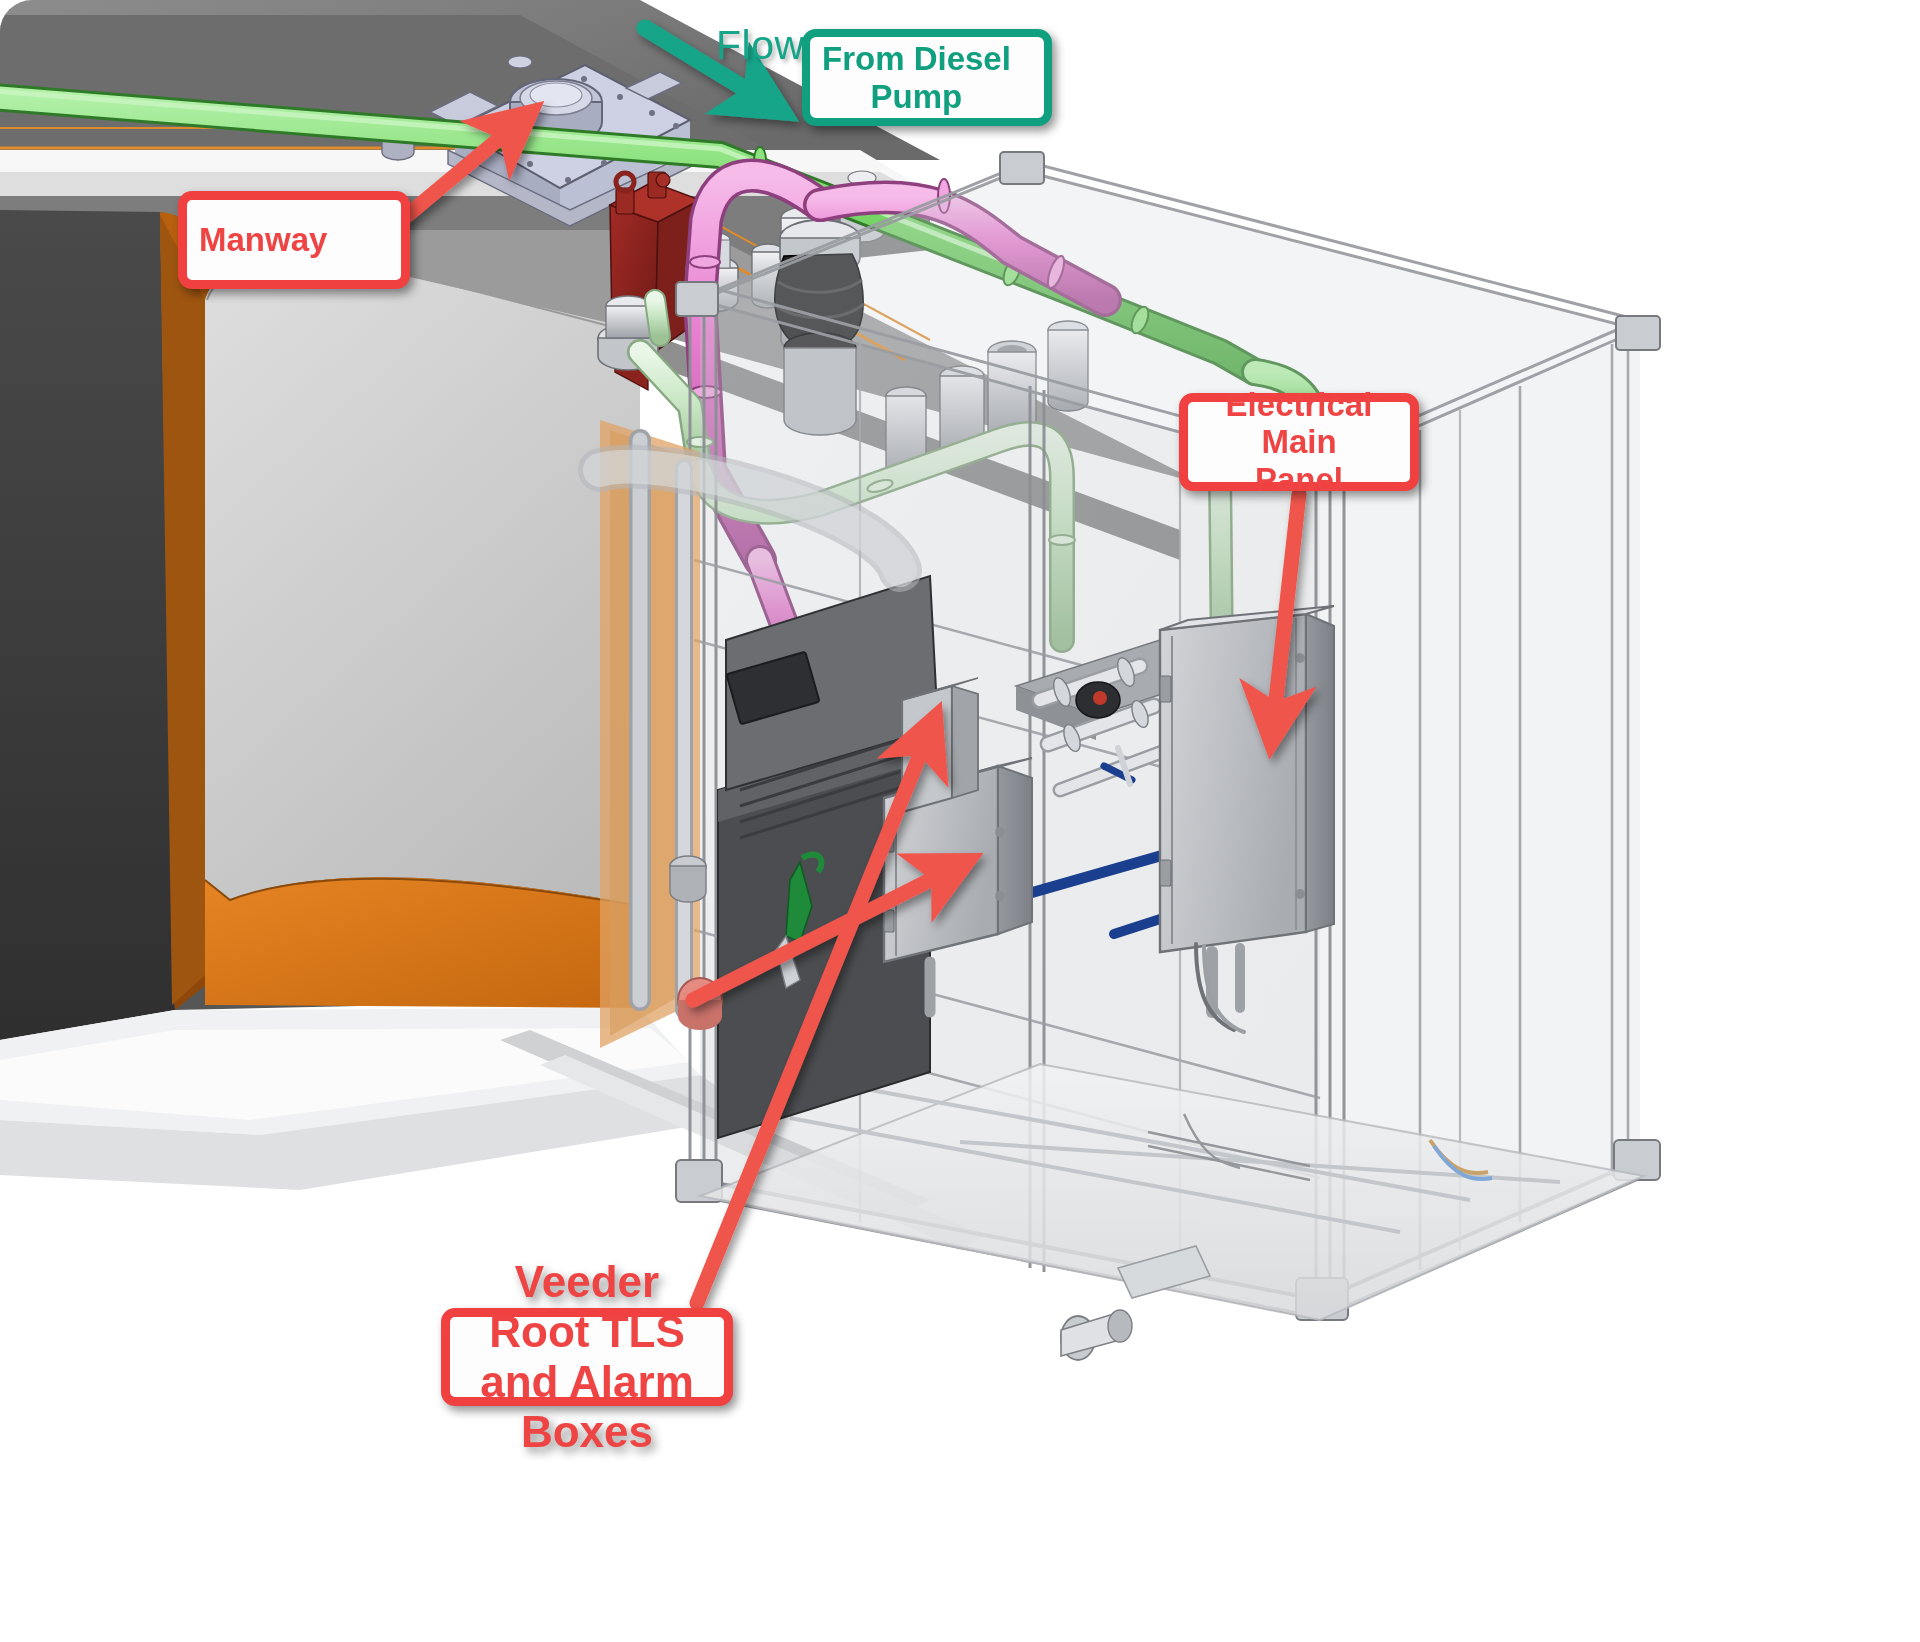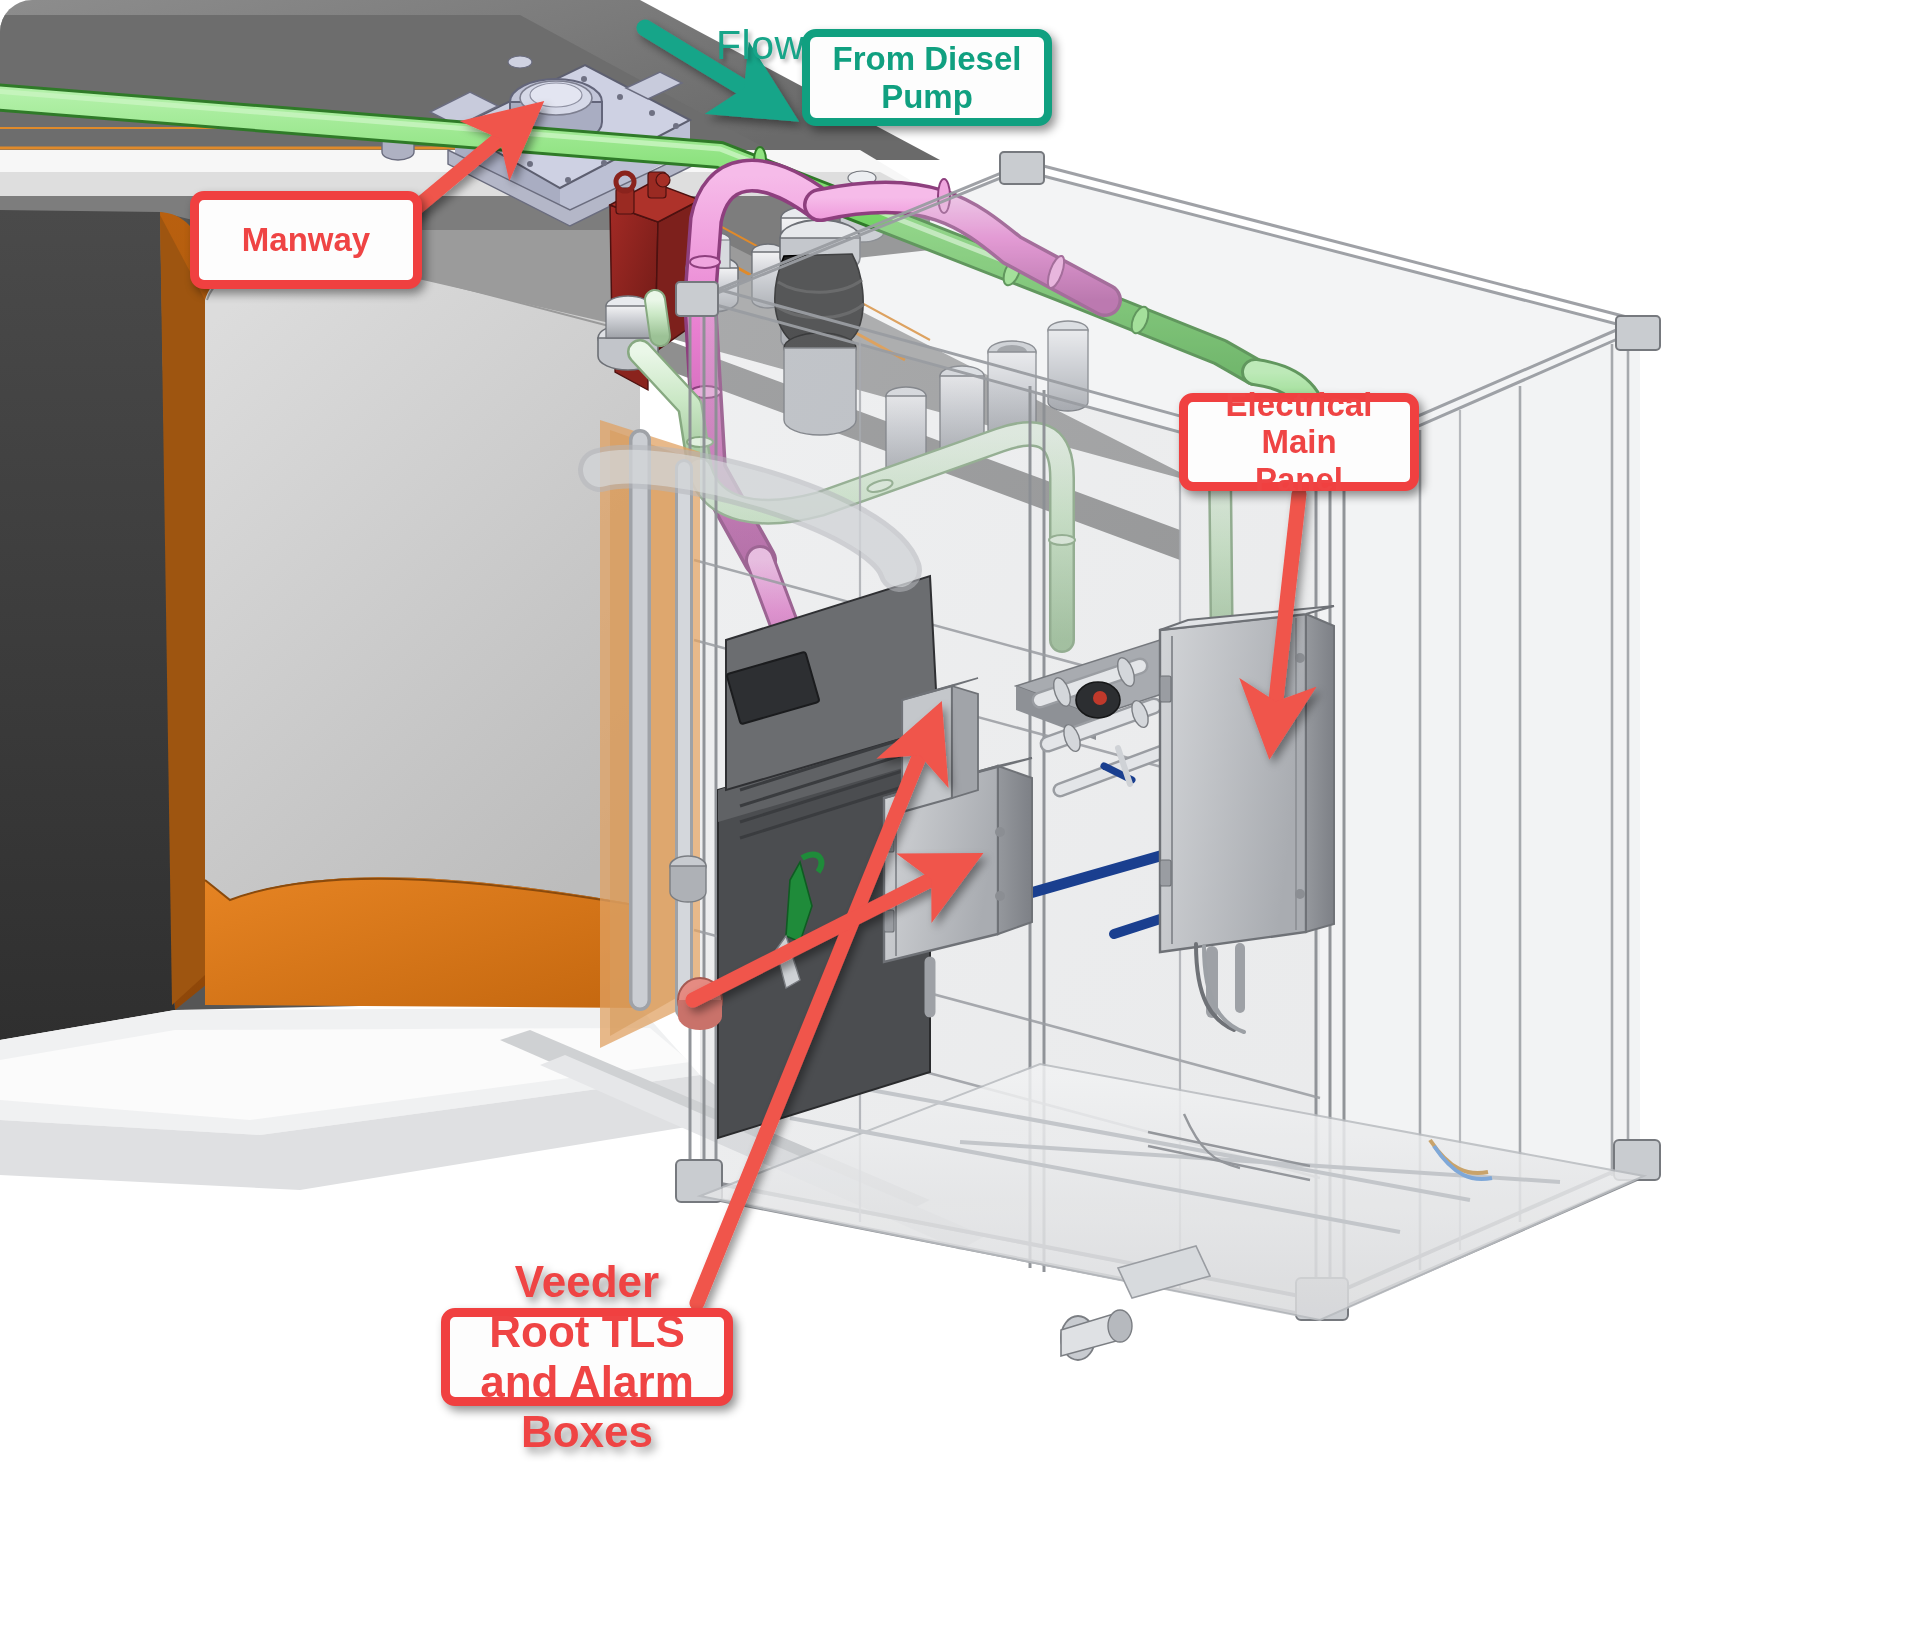--- a/index.html
+++ b/index.html
@@ -16,21 +16,21 @@
   #cad{position:absolute;inset:0;}
 
   
   .callout{
     position:absolute;
     box-sizing:border-box;
     background:#fdfdfd;
     text-align:center;
     font-weight:bold;
     line-height:1.14;
-    display:flex;align-items:center;justify-content:center;
+    display:flex;align-items:center;justify-content:flex-start;
     padding:18px 12px;
     filter:drop-shadow(4px 5px 5px rgba(0,0,0,0.42));
   }
   .callout.red{
     border:9px solid #f04040;
     border-radius:14px;
     color:#ef4444;
   }
   .callout.teal{
     border:8px solid #10a080;
@@ -549,21 +549,21 @@
 
       <line x1="1299" y1="494" x2="1274" y2="718" stroke="#f0544c" stroke-width="15" stroke-linecap="round" marker-end="url(#headRed)"></line>
 
       <line x1="697" y1="1303" x2="926" y2="740" stroke="#f0544c" stroke-width="15" stroke-linecap="round" marker-end="url(#headRed)"></line>
       <line x1="693" y1="1000" x2="946" y2="872" stroke="#f0544c" stroke-width="15" stroke-linecap="round" marker-end="url(#headRed)"></line>
     </g>
   </svg>
 
   <div class="label-flow" style="left:716px; top:22px;">Flow</div>
 
-  <div class="callout red" style="left:178px; top:191px; width:232px; height:98px; font-size:33px;margin-left:12px;">
+  <div class="callout red" style="left:178px; top:191px; width:232px; height:98px; font-size:33px;">
     <div>
       <span>Manway</span>
     </div>
   </div>
 
   <div class="callout teal" style="left:802px; top:29px; width:250px; height:97px; font-size:33px;">
     <div>
       <span>From Diesel</span>
       <span>Pump</span>
     </div>

